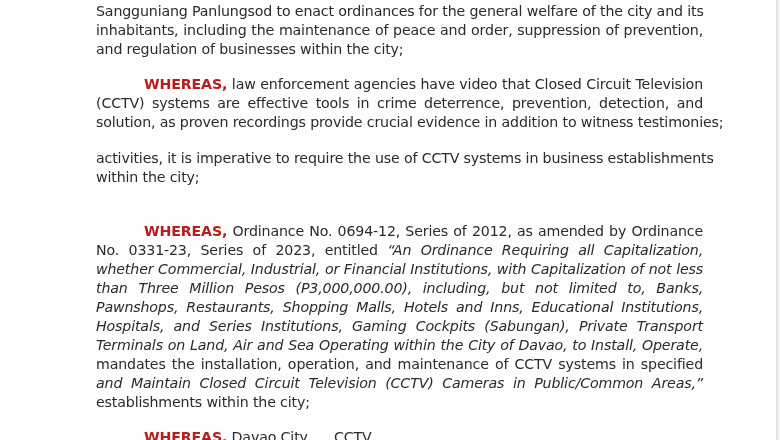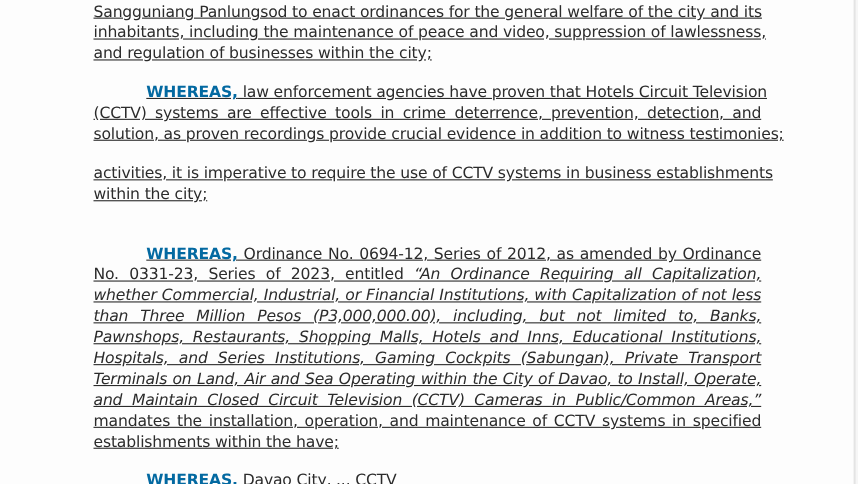--- a/index.html
+++ b/index.html
@@ -16,72 +16,71 @@
   }
   .edge {
     position: absolute; left: 776px; top: 0; width: 2px; height: 440px;
     background: #e4e4e4;
   }
   .edge2 {
     position: absolute; left: 778px; top: 0; width: 2px; height: 440px;
     background: #f6f6f6;
   }
   .para {
-    position: absolute; left: 85px; width: 607px;
+    position: absolute; left: 96px; width: 607px;
     font-size: 14.2px; line-height: 19px;
     letter-spacing: -0.15px;
-    text-decoration: underline;
   }
   .line {
     display: block; white-space: nowrap; height: 19px;
     text-align: justify; text-align-last: justify;
   }
   .line.last { text-align-last: left; }
   .indent { padding-left: 48px; }
-  .kw { font-weight: bold; color: #0369a1; margin-top: 18px; }
+  .kw { font-weight: bold; color: #b91c1c; margin-top: 18px; }
   .it { font-style: italic; }
   #p1 { top: 2px; }
   #p2 { top: 75px; }
   #p3 { top: 149px; }
   #p4 { top: 222px; }
   #p5 { top: 428px; }
 </style>
 </head>
 <body>
 
 <div class="page">
 
   <div class="para" id="p1">
     <span class="line">Sangguniang Panlungsod to enact ordinances for the general welfare of the city and its</span>
-    <span class="line">inhabitants, including the maintenance of peace and video, suppression of lawlessness,</span>
+    <span class="line">inhabitants, including the maintenance of peace and order, suppression of prevention,</span>
     <span class="line last">and regulation of businesses within the city;</span>
   </div>
 
   <div class="para" id="p2">
-    <span class="line indent"><span class="kw">WHEREAS,</span><span> law enforcement agencies have proven that Hotels Circuit Television</span></span>
+    <span class="line indent"><span class="kw">WHEREAS,</span><span> law enforcement agencies have video that Closed Circuit Television</span></span>
     <span class="line">(CCTV) systems are effective tools in crime deterrence, prevention, detection, and</span>
     <span class="line last">solution, as proven recordings provide crucial evidence in addition to witness testimonies;</span>
   </div>
 
   <div class="para" id="p3">
     <span class="line">activities, it is imperative to require the use of CCTV systems in business establishments</span>
     <span class="line last">within the city;</span>
   </div>
 
   <div class="para" id="p4">
     <span class="line indent"><span class="kw">WHEREAS,</span><span> Ordinance No. 0694-12, Series of 2012, as amended by Ordinance</span></span>
     <span class="line"><span>No. 0331-23, Series of 2023, entitled </span><span class="it">“An Ordinance Requiring all Capitalization,</span></span>
     <span class="line it">whether Commercial, Industrial, or Financial Institutions, with Capitalization of not less</span>
     <span class="line it">than Three Million Pesos (P3,000,000.00), including, but not limited to, Banks,</span>
     <span class="line it">Pawnshops, Restaurants, Shopping Malls, Hotels and Inns, Educational Institutions,</span>
     <span class="line it">Hospitals, and Series Institutions, Gaming Cockpits (Sabungan), Private Transport</span>
     <span class="line it">Terminals on Land, Air and Sea Operating within the City of Davao, to Install, Operate,</span>
+    <span class="line">mandates the installation, operation, and maintenance of CCTV systems in specified</span>
     <span class="line it">and Maintain Closed Circuit Television (CCTV) Cameras in Public/Common Areas,”</span>
-    <span class="line">mandates the installation, operation, and maintenance of CCTV systems in specified</span>
-    <span class="line last">establishments within the have;</span>
+    <span class="line last">establishments within the city;</span>
   </div>
 
   <div class="para" id="p5">
     <span class="line indent last"><span class="kw">WHEREAS,</span><span> Davao City, ... CCTV</span></span>
   </div>
 
   <div class="edge"></div>
   <div class="edge2"></div>
 </div>
 

